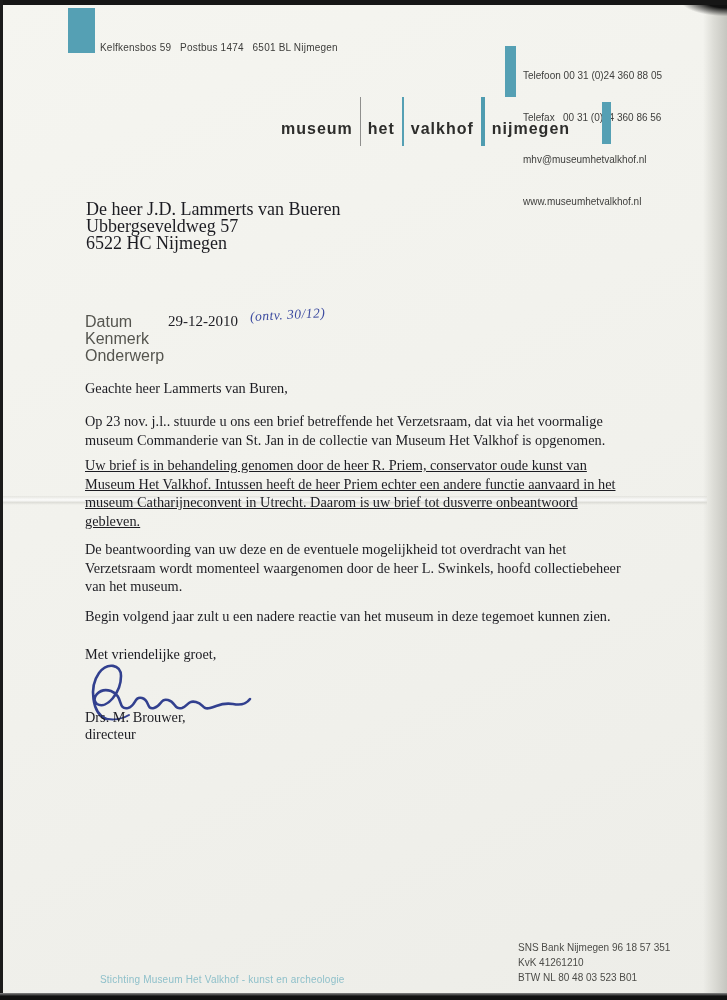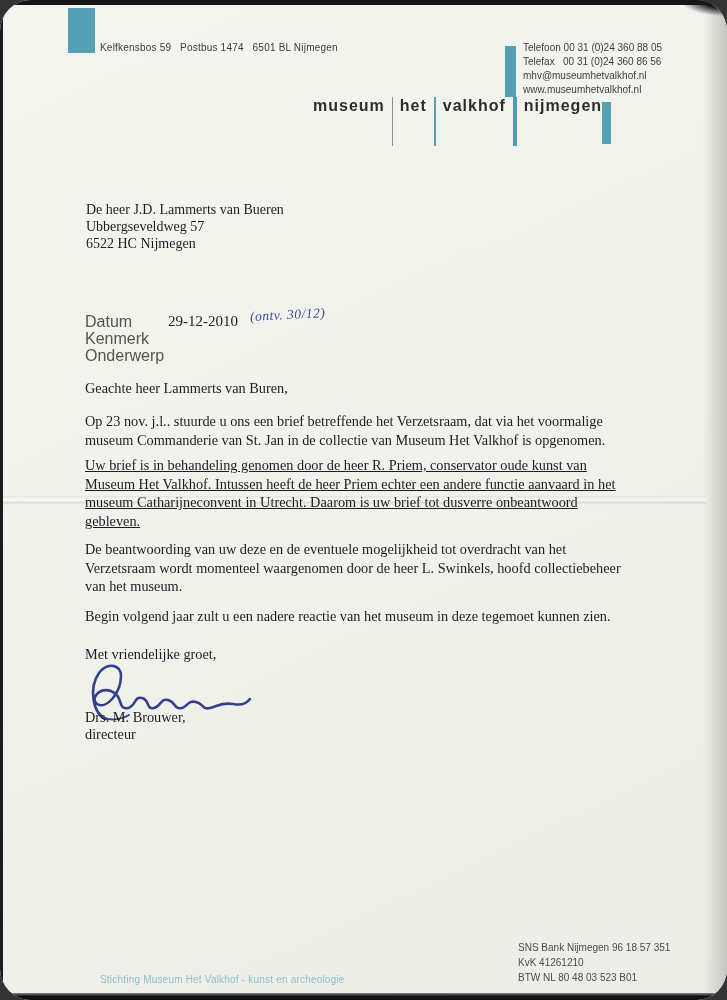--- a/index.html
+++ b/index.html
@@ -2,48 +2,47 @@
 <html><head>
 <meta charset="utf-8">
 <style>
   html,body{margin:0;padding:0;background:#333;}
   #page{
     position:relative;
     width:727px;height:1000px;
     background:linear-gradient(155deg,#f5f5f0 0%,#f1f1ec 55%,#edede8 100%);
     overflow:hidden;
     font-family:"Liberation Sans",sans-serif;
-    border-radius:31px;
   }
   
   .edge-top{position:absolute;top:0;left:0;right:0;height:5px;background:#161616;}
   .edge-left{position:absolute;top:0;left:0;bottom:0;width:3px;background:#1b1b1b;}
   .edge-bottom{position:absolute;bottom:0;left:0;right:0;height:7px;background:linear-gradient(to top,#111 55%,#888);}
   .edge-right{position:absolute;top:0;right:0;bottom:0;width:24px;
     background:linear-gradient(to right,rgba(0,0,0,0),#dcdcd6 45%,#c6c6c0 100%);}
   .corner-tr{position:absolute;top:0;right:0;width:46px;height:16px;
     background:radial-gradient(ellipse at top right,#101010 35%,rgba(16,16,16,0) 72%);}
   .crease{position:absolute;left:3px;right:20px;top:496px;height:9px;
     background:linear-gradient(to bottom,rgba(110,110,100,0.10),rgba(255,255,255,0.75) 45%,rgba(105,105,95,0.14) 72%,rgba(0,0,0,0));}
   
   .teal-block{position:absolute;background:#55a0b4;}
   
   .hdr-address{position:absolute;left:100px;top:42px;font-size:10px;color:#3c3c3a;white-space:pre;letter-spacing:.2px;}
   .contact{position:absolute;left:523px;top:41px;font-size:10px;color:#3e3e3c;line-height:14px;}
-  .contact div{white-space:pre;}
+  .contact div{white-space:pre;margin-top:28px;}
   
-  .logo{position:absolute;left:281px;top:97px;height:49px;display:flex;margin-left:32px;}
+  .logo{position:absolute;left:281px;top:97px;height:49px;display:flex;align-items:flex-end;}
   .logo .word{font-weight:bold;font-size:16px;letter-spacing:1px;color:#2d2d2b;padding-bottom:8px;}
   .logo .sep{height:49px;margin:0 7px;}
   .sep-gray{width:1px;background:#8f8f8d;}
   .sep-teal-thin{width:2px;background:#55a0b4;}
   .sep-teal-thick{width:4px;background:#4f9cb0;}
   
   .serif{font-family:"Liberation Serif",serif;color:#1c1c22;}
-  .recipient{position:absolute;left:86px;top:201px;font-size:14px;line-height:17px;}
+  .recipient{position:absolute;left:86px;top:201px;font-size:18px;line-height:17px;}
   .ref-label{position:absolute;left:85px;font-size:16px;color:#55554f;}
   .date-value{position:absolute;left:168px;top:313px;font-size:15px;}
   .handwritten{position:absolute;left:250px;top:307px;font-size:13.5px;color:#3c4ba0;
     font-family:"Liberation Serif",serif;font-style:italic;transform:rotate(-3deg);letter-spacing:.5px;}
   .para{position:absolute;left:85px;font-size:14.3px;line-height:18.5px;}
   
   .signature{position:absolute;left:83px;top:661px;}
   
   .footer-left{position:absolute;left:100px;top:974px;font-size:10px;color:#8fc0ca;letter-spacing:.2px;}
   .footer-right{position:absolute;left:518px;top:940px;font-size:10px;color:#4c4c48;line-height:15px;}

